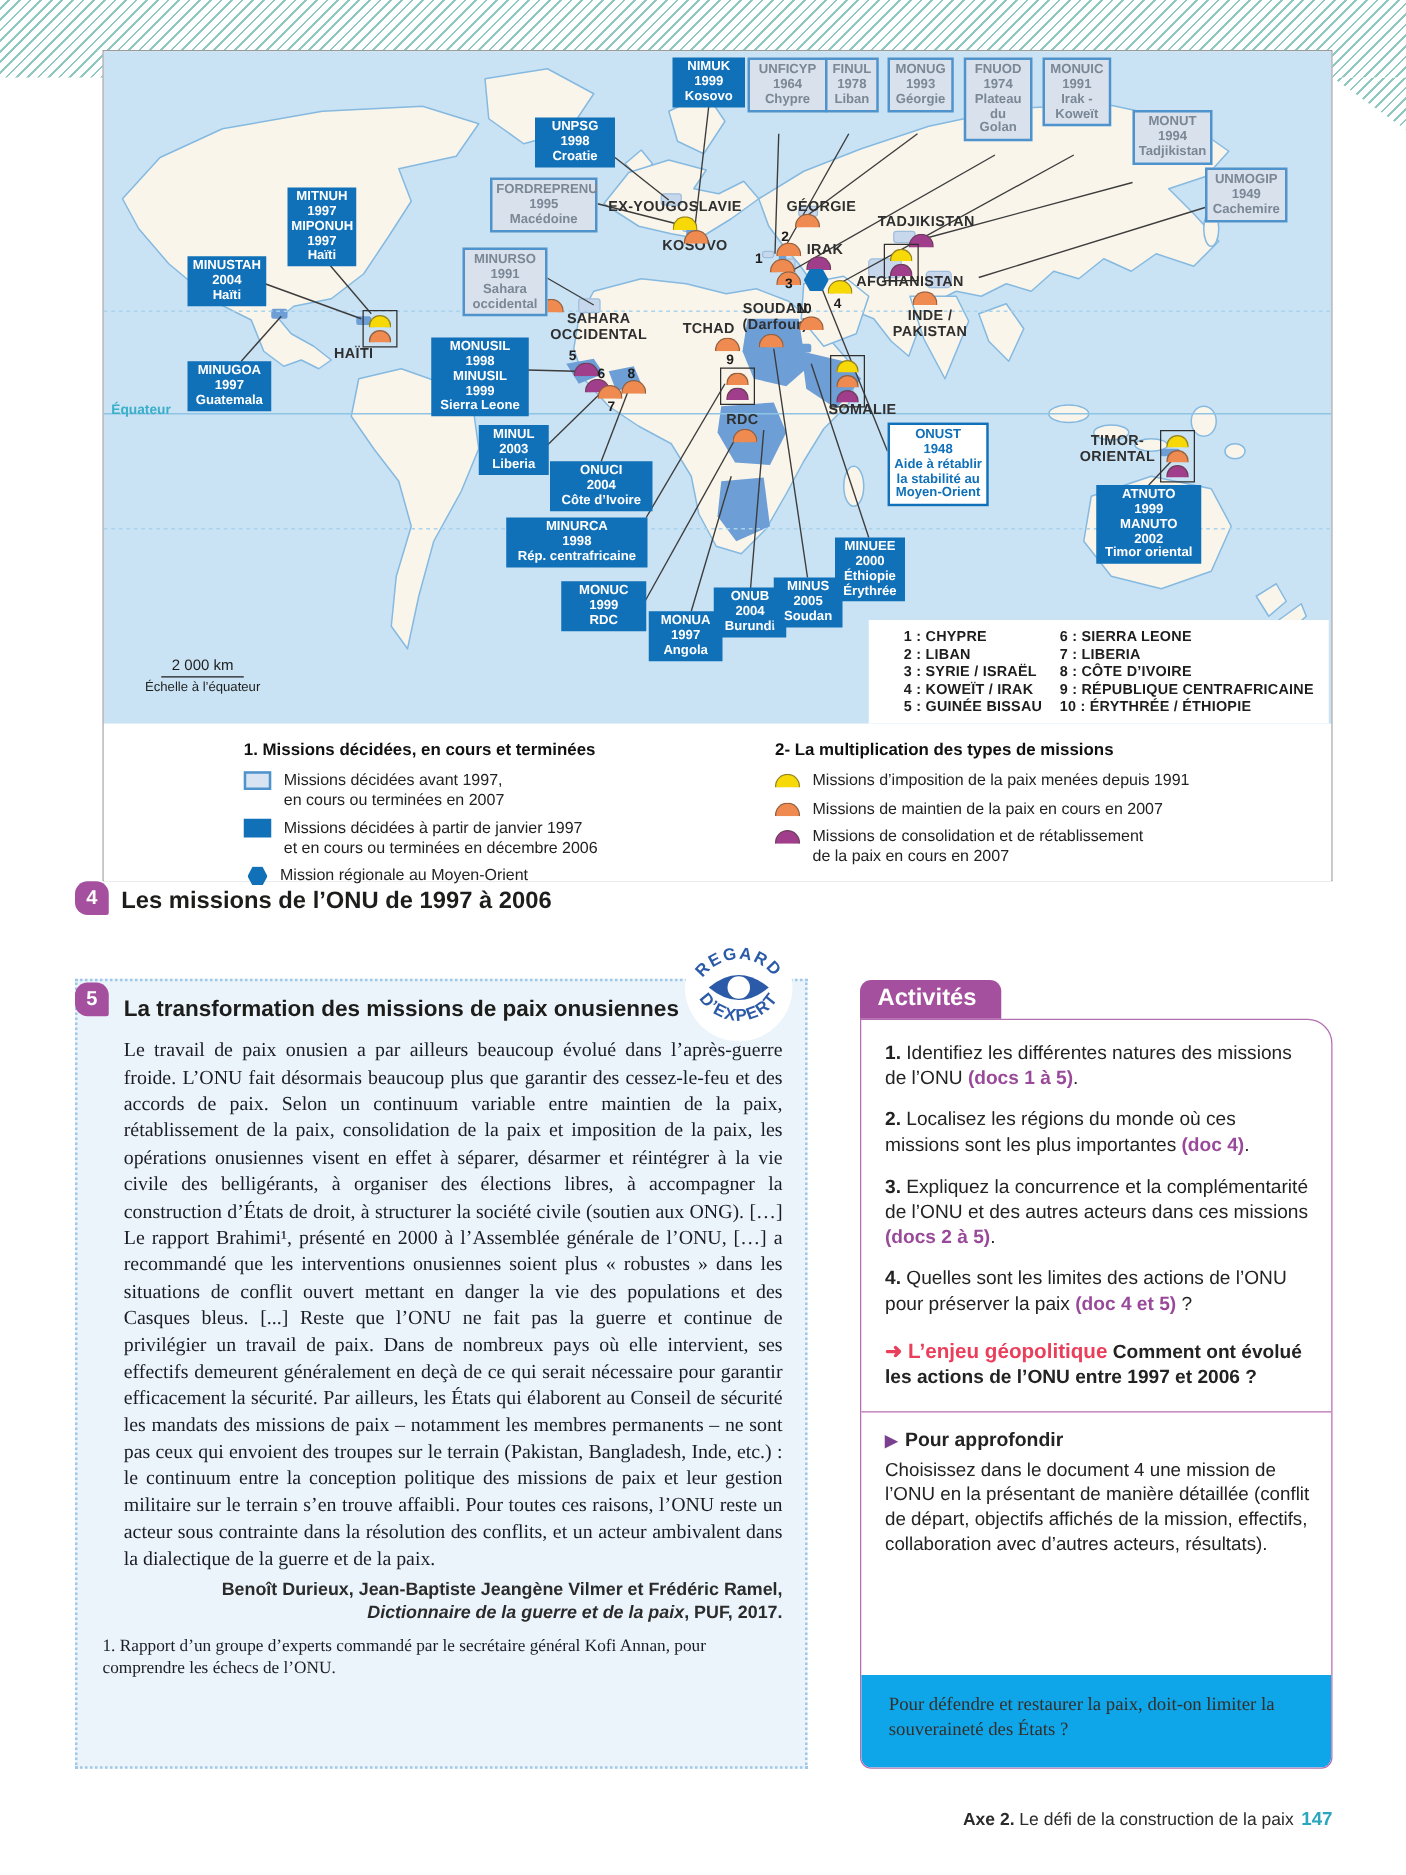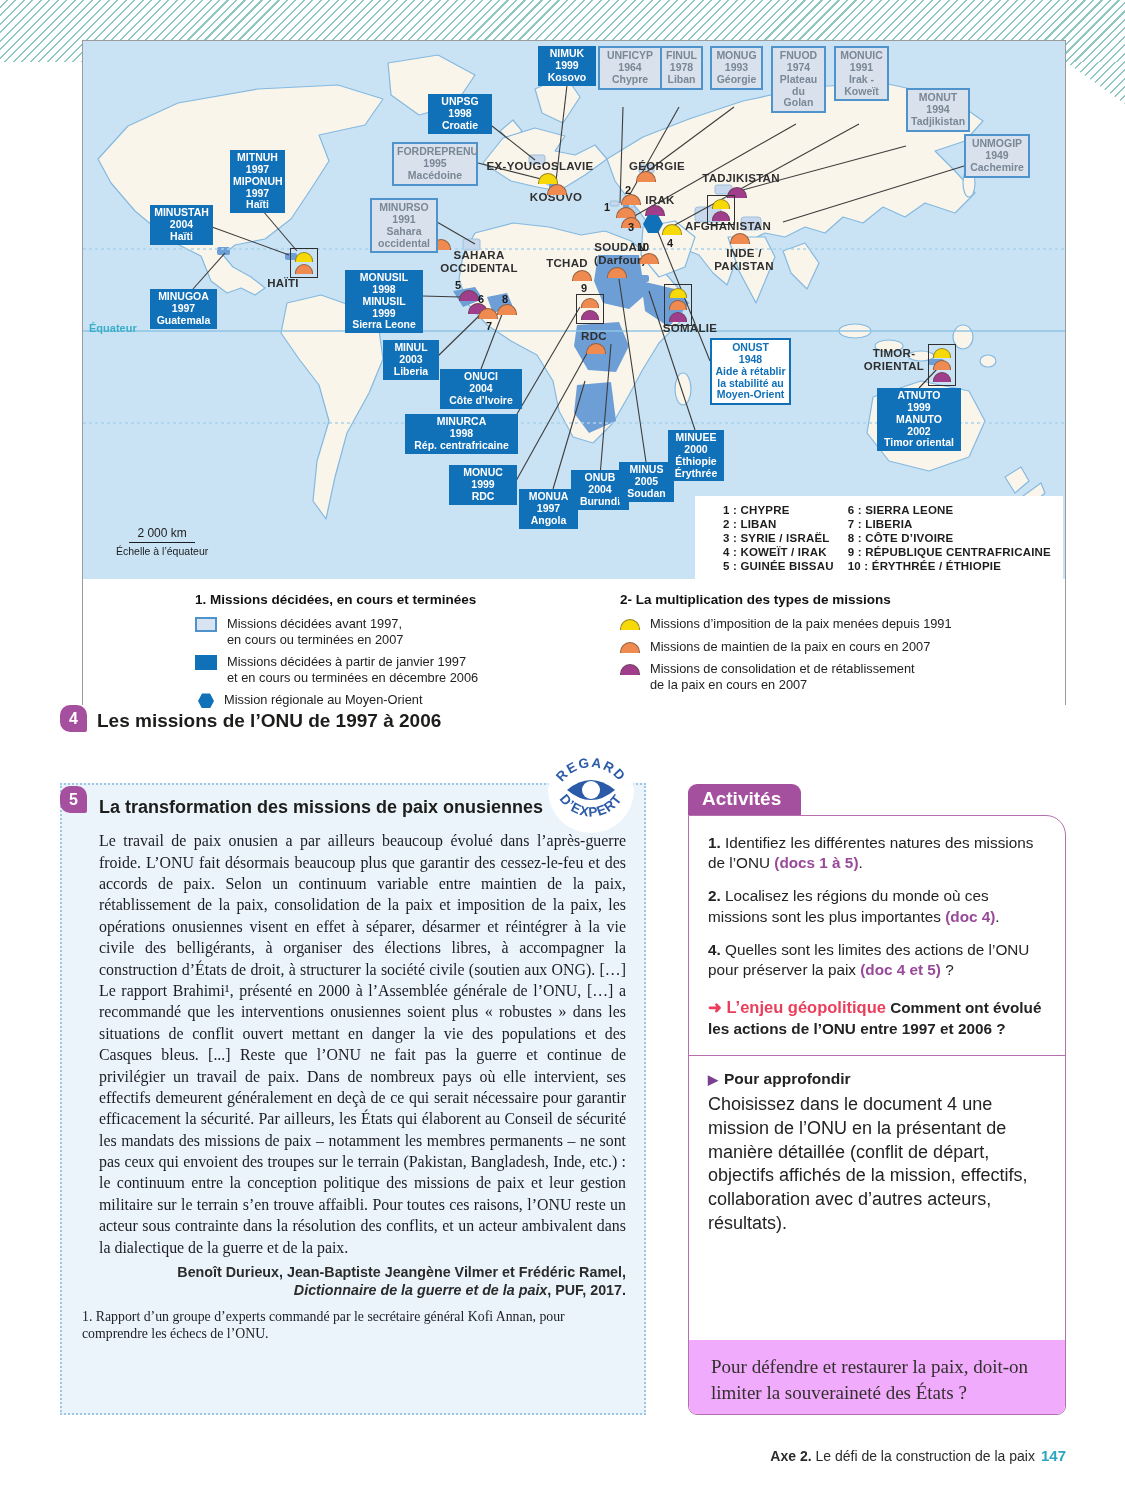--- a/index.html
+++ b/index.html
@@ -111,28 +111,28 @@
   }
   .acts-inner{padding:17px 17px 0 19px;}
   .q{font-size:15.3px;color:#232323;line-height:1.32;margin-bottom:13px;}
   .q .qnum{font-weight:bold;}
   .q .qref{font-weight:bold;color:#99499a;}
   .enjeu{font-size:15.3px;line-height:1.32;margin-top:17px;font-weight:bold;color:#232323;}
   .enjeu .red{color:#ea3e5b;font-size:16.5px;}
   .acts-divider{border:none;border-top:1.6px solid #b56fb0;margin:16px -17px 14px -19px;}
   .appro-title{font-size:15.5px;font-weight:bold;color:#232323;margin-bottom:5px;}
   .appro-title .tri{color:#7b3f8f;font-size:13px;margin-right:6px;}
-  .appro-text{font-size:18px;color:#232323;line-height:1.32;}
+  .appro-text{font-size:15px;color:#232323;line-height:1.32;}
   .atelier-bar{
     position:absolute;left:0;right:0;top:489px;background:#f6c70a;color:#3f3a35;
     font-family:"Liberation Serif",serif;font-size:18.5px;padding:5px 0 6px 14px;
   }
   .atelier-body{
-    position:absolute;left:0;right:0;top:524px;bottom:0;background:#f0abfc;
-    font-family:"Liberation Serif",serif;font-size:19px;color:#33302c;line-height:1.35;
+    position:absolute;left:0;right:0;top:524px;bottom:0;background:#0ea5e9;
+    font-family:"Liberation Serif",serif;font-size:15px;color:#33302c;line-height:1.35;
     padding:14px 20px 0 22px;border-radius:0 0 8px 8px;
   }
   
   .footer{position:absolute;left:500px;top:1447px;width:566px;text-align:right;font-size:14px;color:#2b2b2b;}
   .footer .bold{font-weight:bold;}
   .footer .pagenum{font-weight:bold;color:#2aa6bf;font-size:15px;margin-left:6px;}
 </style>
 </head>
 <body>
 
@@ -562,20 +562,21 @@
   </svg>
 </div>
 
 <div class="acts">
   <div class="acts-header">Activités</div>
   <div class="acts-panel">
     <div class="acts-inner">
       <div id="questions">
           <div class="q"><span class="qnum">1.</span> Identifiez les différentes natures des missions de l’ONU <span class="qref">(docs 1 à 5)</span>.</div>
           <div class="q"><span class="qnum">2.</span> Localisez les régions du monde où ces missions sont les plus importantes <span class="qref">(doc 4)</span>.</div>
+          <div class="q"><span class="qnum">3.</span> Expliquez la concurrence et la complémentarité de l’ONU et des autres acteurs dans ces missions <span class="qref">(docs 2 à 5)</span>.</div>
           <div class="q"><span class="qnum">4.</span> Quelles sont les limites des actions de l’ONU pour préserver la paix <span class="qref">(doc 4 et 5)</span> ?</div>
         </div>
       <div class="enjeu">
         <span class="red">➜ </span><span class="red">L’enjeu géopolitique</span><span> Comment ont évolué les actions de l’ONU entre 1997 et 2006 ?</span>
       </div>
       <hr class="acts-divider">
       <div class="appro-title">
         <span class="tri">▶</span><span>Pour approfondir</span>
       </div>
       <div class="appro-text">Choisissez dans le document 4 une mission de l’ONU en la présentant de manière détaillée (conflit de départ, objectifs affichés de la mission, effectifs, collaboration avec d’autres acteurs, résultats).</div>

